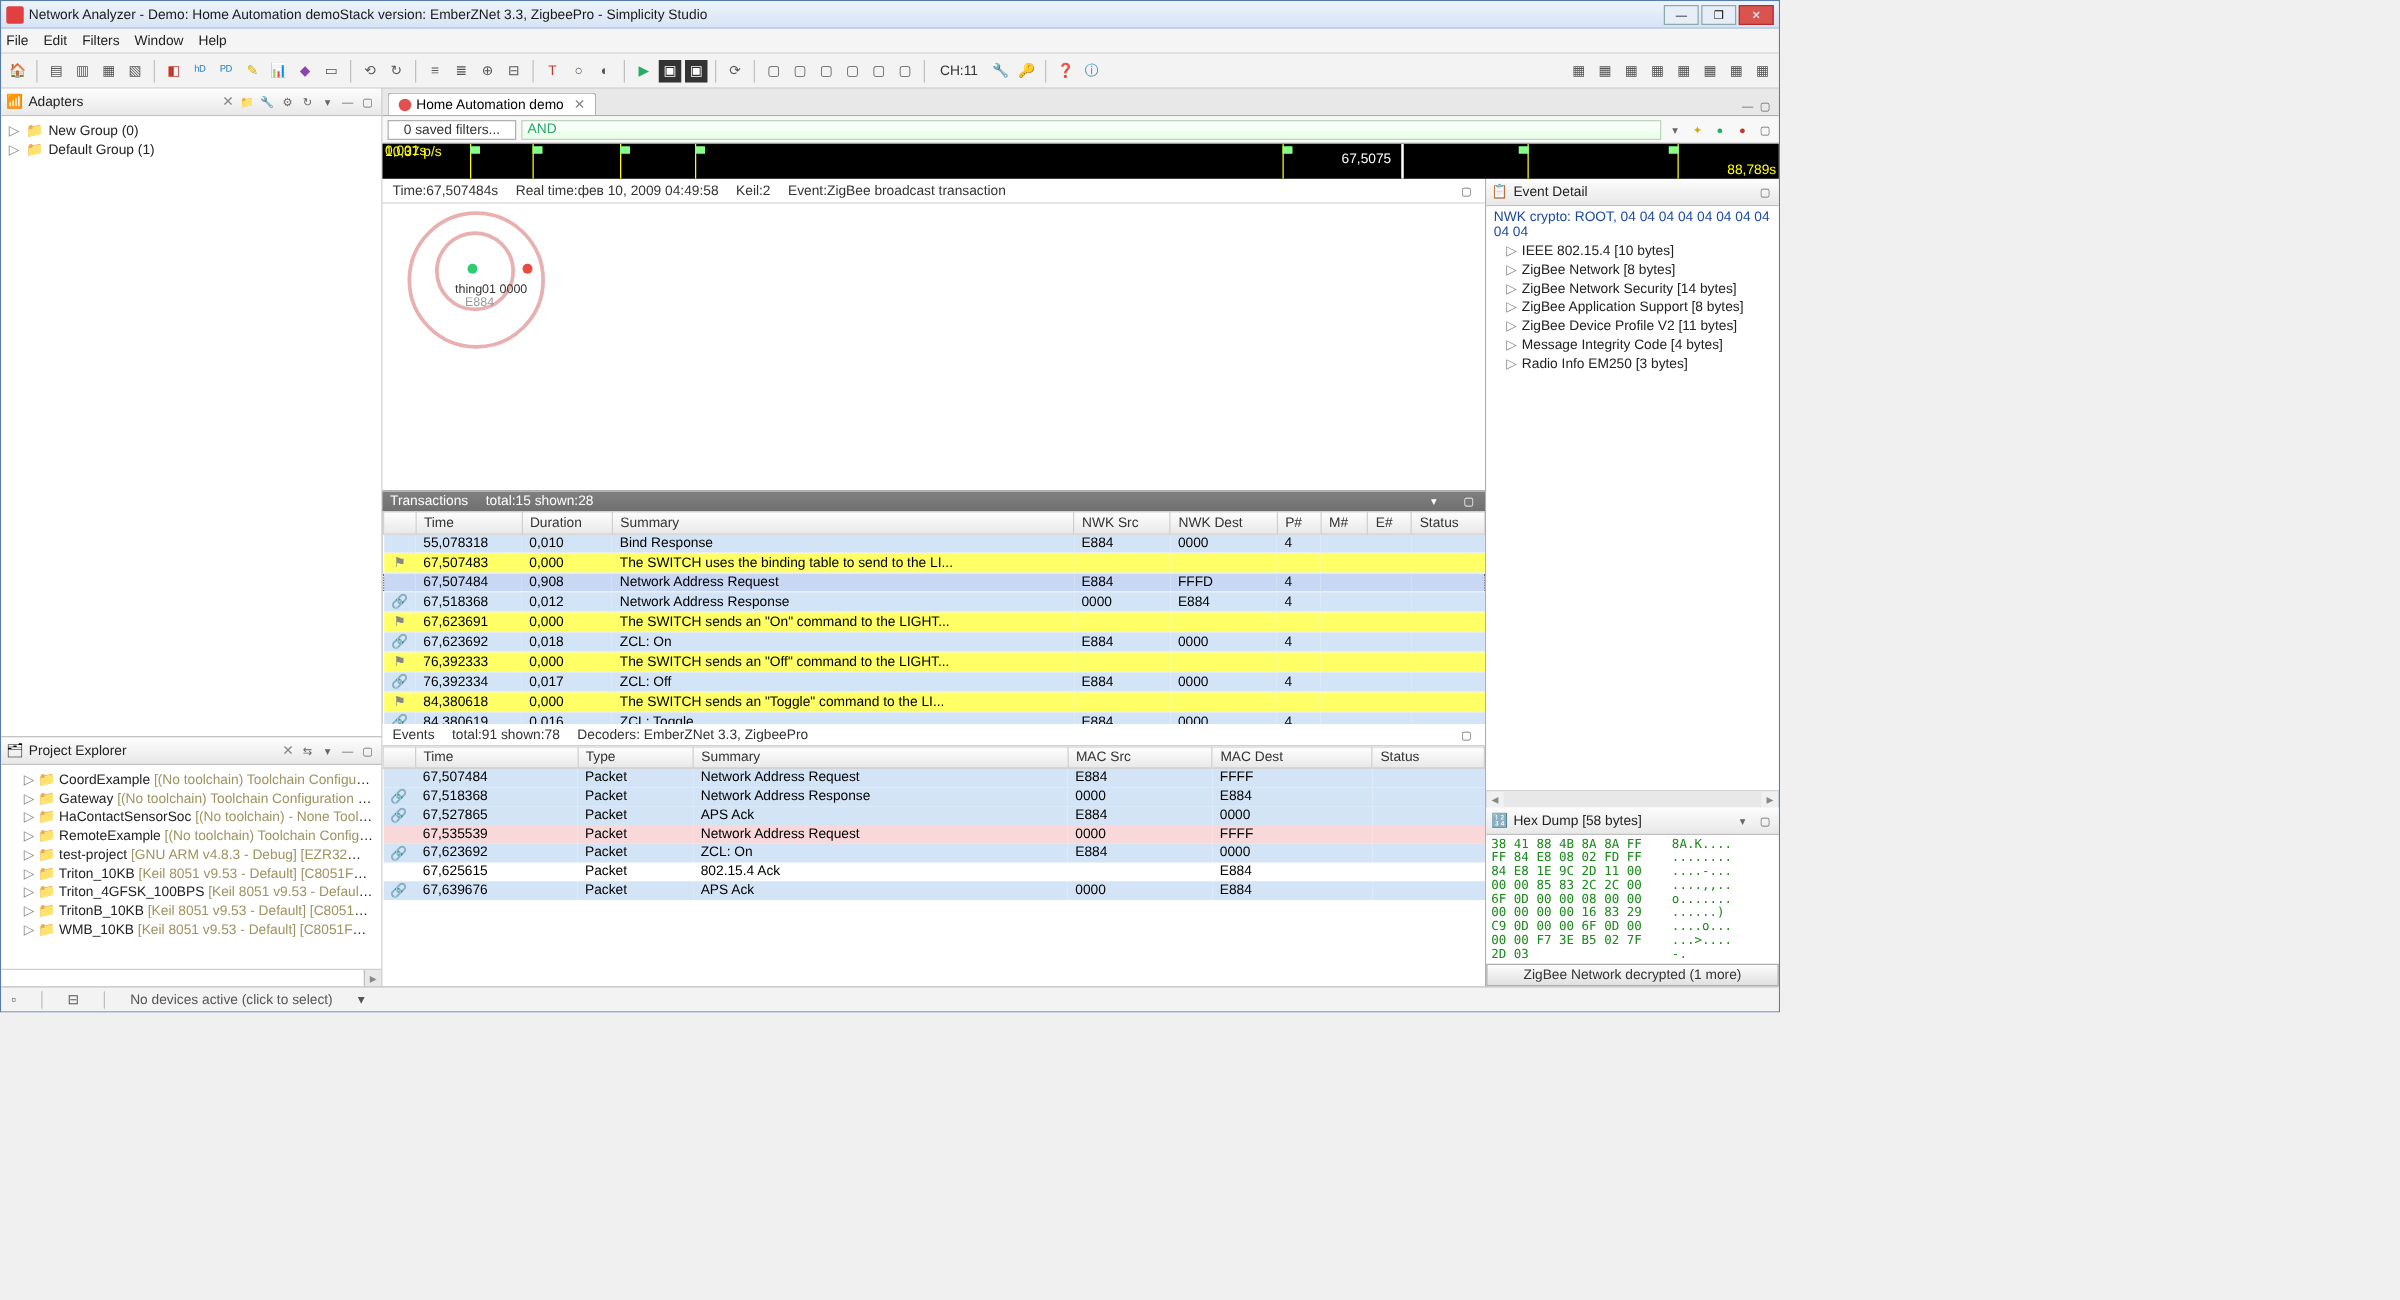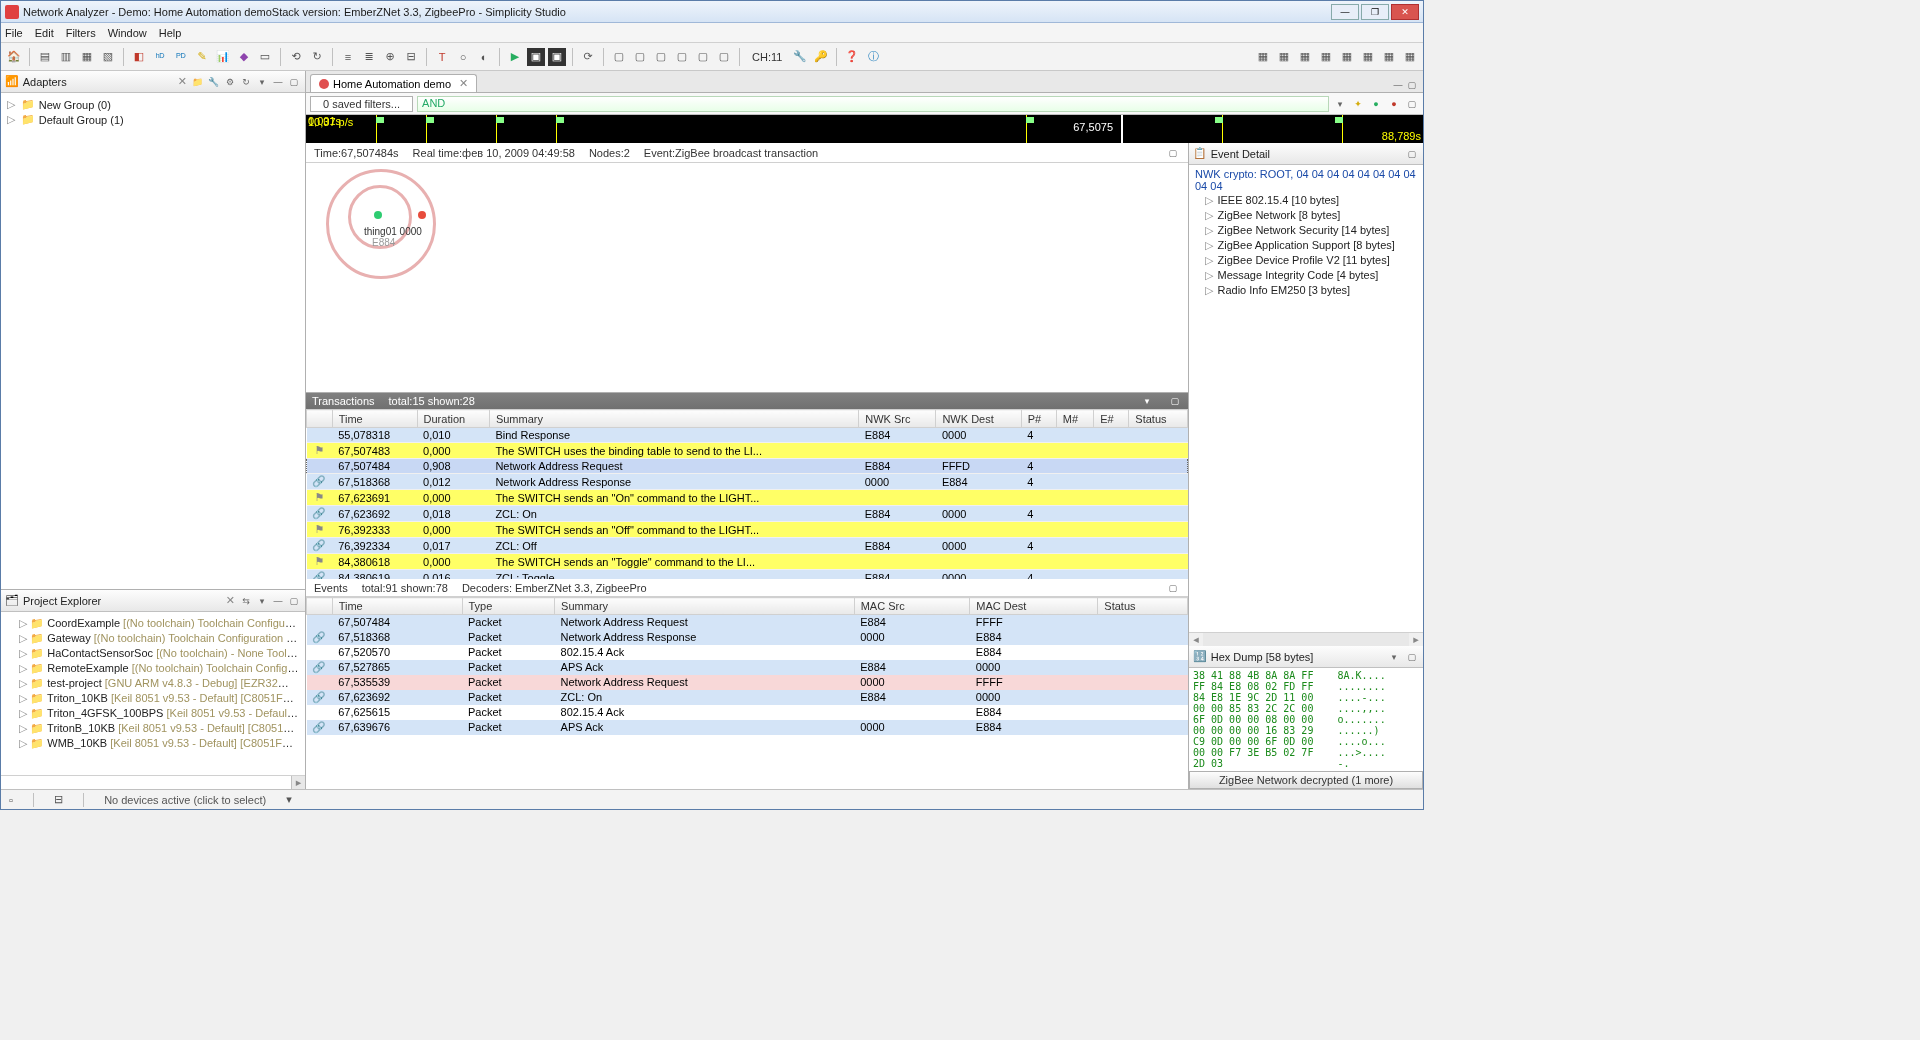--- a/index.html
+++ b/index.html
@@ -269,21 +269,21 @@
         <div class="marker" style="right:80px"></div>
           <div class="flag" style="right:80px"></div>
         <span style="position:absolute;right:2px;bottom:1px;color:#ff0">88,789s</span>
       </div>
 
       <div style="flex:1;display:flex;min-height:0;">
         <div style="flex:1;display:flex;flex-direction:column;min-width:0;">
           <div class="infobar">
             <span>Time:67,507484s</span>
             <span>Real time:фев 10, 2009 04:49:58</span>
-            <span>Nodes:2</span>
+            <span>Keil:2</span>
             <span>Event:ZigBee broadcast transaction</span>
             <span style="flex:1"></span>
             <span class="pbtn">▢</span>
           </div>
           <div class="circle-view">
             <div class="ring" style="left:20px;top:6px;width:110px;height:110px;"></div>
             <div class="ring" style="left:42px;top:22px;width:64px;height:64px;"></div>
             <div style="position:absolute;left:68px;top:48px;width:8px;height:8px;background:#2ecc71;border-radius:50%;"></div>
             <div style="position:absolute;left:112px;top:48px;width:8px;height:8px;background:#e74c3c;border-radius:50%;"></div>
             <div style="position:absolute;left:58px;top:63px;font-size:10px;color:#333">thing01 0000</div>
@@ -467,29 +467,20 @@
                     <td>E884</td>
                     <td>FFFF</td>
                     <td></td>
                   </tr>
                   <tr class="row-blue">
                     <td class="gut">🔗</td>
                     <td>67,518368</td>
                     <td>Packet</td>
                     <td>Network Address Response</td>
                     <td>0000</td>
-                    <td>E884</td>
-                    <td></td>
-                  </tr>
-                  <tr class="">
-                    <td class="gut"></td>
-                    <td>67,520570</td>
-                    <td>Packet</td>
-                    <td>802.15.4 Ack</td>
-                    <td></td>
                     <td>E884</td>
                     <td></td>
                   </tr>
                   <tr class="row-blue">
                     <td class="gut">🔗</td>
                     <td>67,527865</td>
                     <td>Packet</td>
                     <td>APS Ack</td>
                     <td>E884</td>
                     <td>0000</td>

